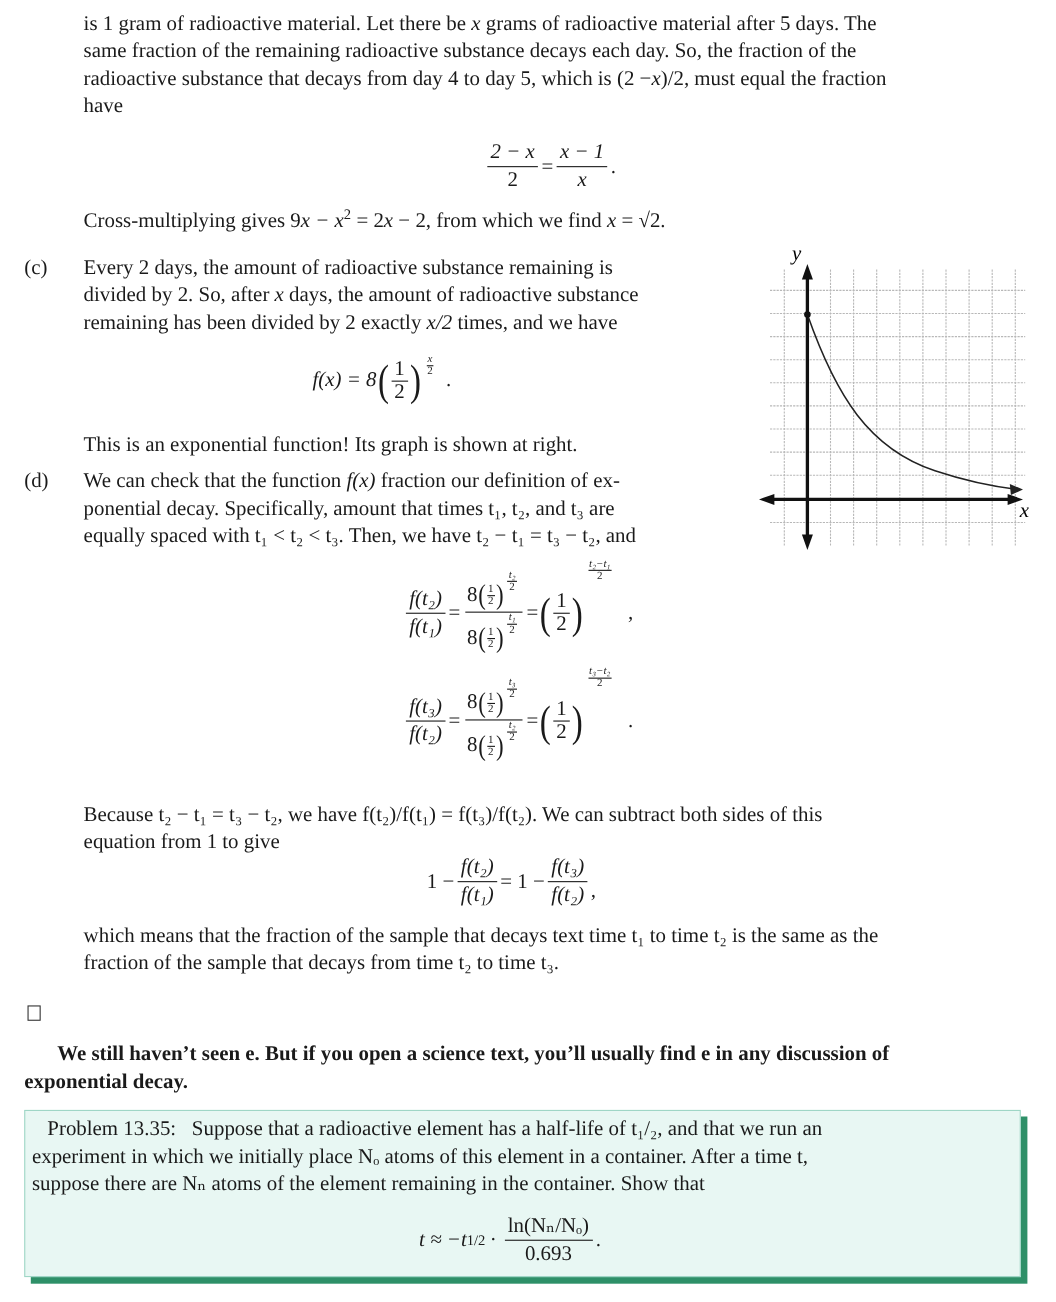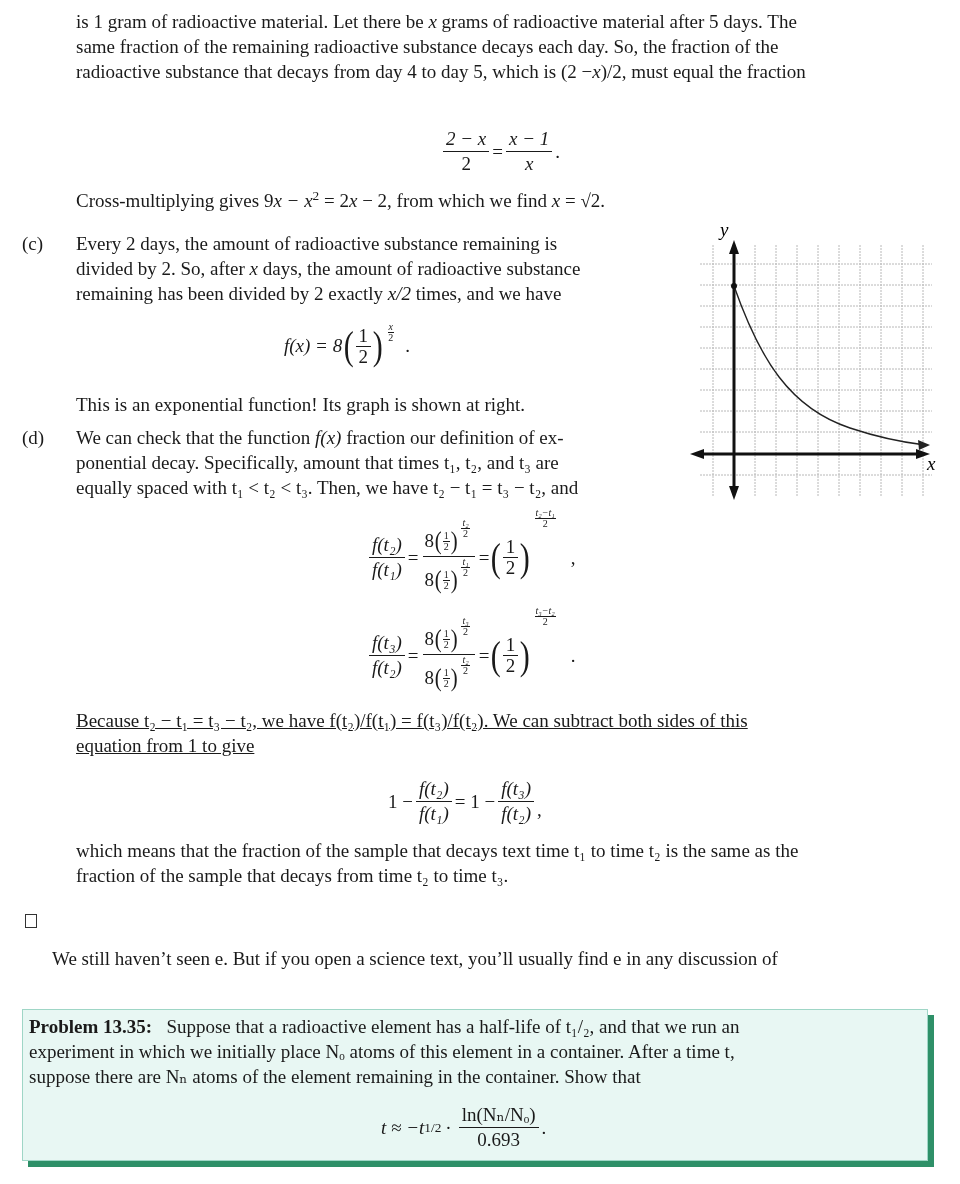--- a/index.html
+++ b/index.html
@@ -22,36 +22,37 @@
   .eq { display: flex; align-items: center; white-space: nowrap; }
   .paren { font-size: 40px; line-height: 40px; transform: scaleX(0.75); display: inline-block; }
   .sparen { font-size: 26px; line-height: 26px; transform: scaleX(0.8); display: inline-block; }
   .expo { align-self: flex-start; margin-top: -4px; }
   .qed-box { width: 10px; height: 12px; border: 1.3px solid #333; }
   .problem-box {
     background: #e8f7f3;
     border: 1px solid #9fd6c6;
     box-shadow: 6px 6px 0 0 #2e9068;
   }
-  .problem-title { font-weight: bold; }
+  .problem-title { font-weight: normal; margin-left: 14px; }
   svg text { font-family: "Liberation Serif", serif; font-style: italic; }
 </style>
 </head>
 <body>
 
 <div class="abs para" style="left:76px; top:9px; width:864px;">
   <div>
     <span>is 1 gram of radioactive material. Let there be</span>
     <i>x</i>
     <span>grams of radioactive material after 5 days. The</span>
   </div>
   <div>same fraction of the remaining radioactive substance decays each day. So, the fraction of the</div>
   <div>
     <span>radioactive substance that decays from day 4 to day 5, which is (2 −</span><i>x</i><span>)/2, must equal the fraction</span>
   </div>
+  <div class="last">have</div>
 </div>
 
 <div class="abs eq" style="left:440px; top:128px; font-style:italic;">
   <span class="frac">
     <span class="num">2 − x</span>
     <span class="den" style="font-style:normal">2</span>
   </span>
   <span style="font-style:normal">=</span>
   <span class="frac">
     <span class="num">x − 1</span>
@@ -190,21 +191,21 @@
       <span class="den" style="line-height:18px;">2</span>
     </span>
   <span class="paren">)</span>
   <span class="frac tiny expo" style="margin-top:-14px;">
     <span class="num it">t₃−t₂</span>
     <span class="den">2</span>
   </span>
   <span style="margin-left:12px">.</span>
 </div>
 
-<div class="abs para" style="left:76px; top:708px; width:864px;text-decoration:underline;">
+<div class="abs para" style="left:76px; top:728px; width:864px;">
   <div>Because t₂ − t₁ = t₃ − t₂, we have f(t₂)/f(t₁) = f(t₃)/f(t₂). We can subtract both sides of this</div>
   <div class="last">equation from 1 to give</div>
 </div>
 
 <div class="abs eq" style="left:388px; top:778px;">
   <span>1 −</span>
   <span class="frac">
     <span class="num it">f(t₂)</span>
     <span class="den it">f(t₁)</span>
   </span>
@@ -254,22 +255,23 @@
   </g>
   <path fill="none" stroke="#222" stroke-width="1.4" d="M734,286 C760,360 790,408 850,428 C880,438 900,442 925,445"></path>
   <polygon points="930,445 918,440 919,450" fill="#222"></polygon>
   <circle cx="734" cy="286" r="3" fill="#111"></circle>
   <text x="720" y="236" font-size="19">y</text>
   <text x="927" y="470" font-size="19">x</text>
 </svg>
 
 <div class="abs qed-box" style="left:25px; top:914px;"></div>
 
-<div class="abs para" style="left:22px; top:946px; width:918px;">
+<div class="abs para" style="left:22px; top:946px; width:918px;font-weight:bold;">
   <div style="text-indent:30px;">We still haven’t seen e. But if you open a science text, you’ll usually find e in any discussion of</div>
+  <div class="last">exponential decay.</div>
 </div>
 
 <div class="abs problem-box" style="left:22px; top:1009px; width:904px; height:150px;">
   <div class="para" style="position:absolute; left:6px; top:4px; width:890px;">
     <div>
       <span class="problem-title">Problem 13.35:</span>&nbsp;&nbsp;
       <span>Suppose that a radioactive element has a half-life of t₁/₂, and that we run an</span>
     </div>
     <div>experiment in which we initially place Nₒ atoms of this element in a container. After a time t,</div>
     <div class="last">suppose there are Nₙ atoms of the element remaining in the container. Show that</div>

